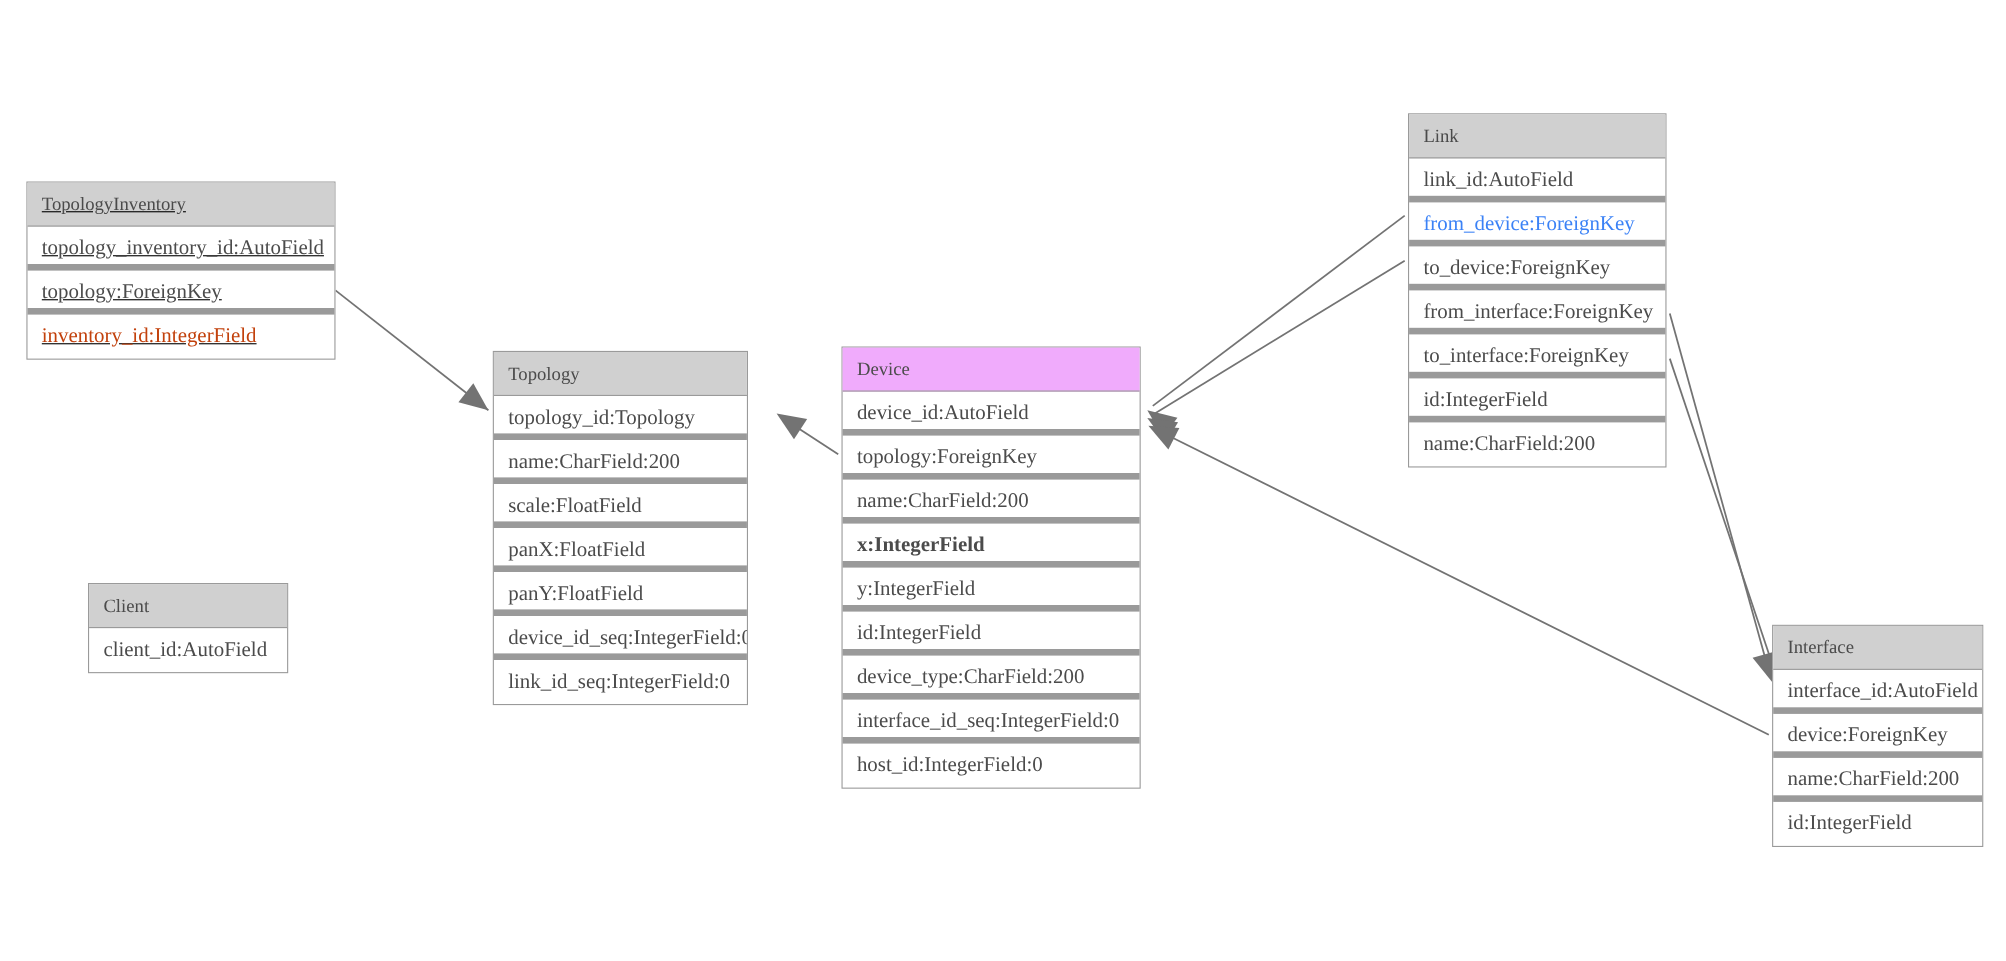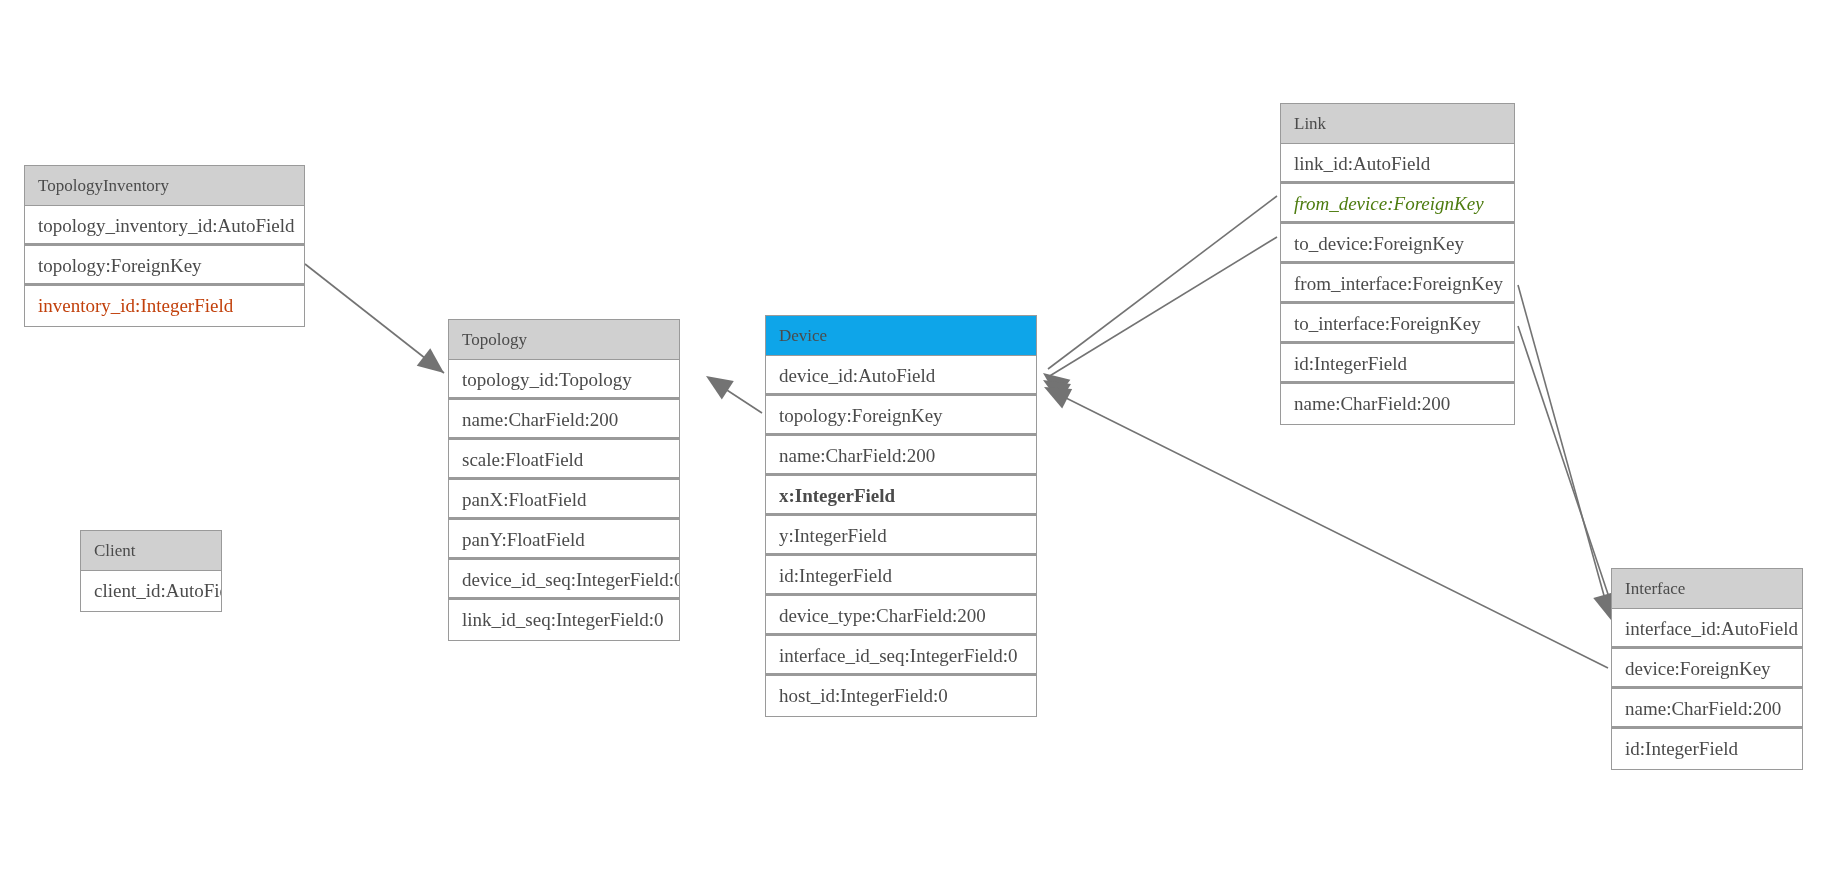--- a/index.html
+++ b/index.html
@@ -43,21 +43,21 @@
     white-space: nowrap;
     overflow: hidden;
   }
   .entity-fields {
     display: block;
   }
   .field-row {
     box-sizing: border-box;
     height: 40px;
     line-height: 40px;
-    border-bottom: 3px solid #84cc16;
+    border-bottom: 6px solid #84cc16;
     color: #4b4b4b;
     font-size: 19px;
     padding: 0 0 0 13px;
     white-space: nowrap;
     overflow: hidden;
   }
   .field-row:last-child {
     border-bottom: none;
   }
 </style>
@@ -91,65 +91,65 @@
         <path d="M 1518,285 L 1608,610" stroke="#737373" stroke-width="1.6" fill="none"></path>
         <polygon points="0,0 -26,-11 -26,11" fill="#737373" transform="translate(1611,620) rotate(74)"></polygon>
       </g>
       <g>
         <path d="M 1518,326 L 1614,612" stroke="#737373" stroke-width="1.6" fill="none"></path>
         <polygon points="0,0 -26,-11 -26,11" fill="#737373" transform="translate(1616,621) rotate(71)"></polygon>
       </g>
     </svg>
 
   <div id="entity-layer">
-      <div class="entity" style="left: 24px; top: 165px; width: 281px; border-color: rgb(154, 154, 154);">
+      <div class="entity" style="left: 24px; top: 165px; width: 281px; border-color: rgb(154, 154, 154); text-decoration: underline;">
         <div class="entity-title" style="background: rgb(208, 208, 208); border-bottom-color: rgb(154, 154, 154); color: rgb(75, 75, 75);">TopologyInventory</div>
         <div class="entity-fields">
           <div class="field-row" style="border-bottom-color: rgb(154, 154, 154); color: rgb(75, 75, 75);">topology_inventory_id:AutoField</div>
           <div class="field-row" style="border-bottom-color: rgb(154, 154, 154); color: rgb(75, 75, 75);">topology:ForeignKey</div>
           <div class="field-row" style="border-bottom-color: rgb(154, 154, 154); color: #c2410c;">inventory_id:IntegerField</div>
         </div>
       </div>
-      <div class="entity" style="left: 80px; top: 530px; width: 142px; border-color: rgb(154, 154, 154);">
+      <div class="entity" style="left: 80px; top: 530px; width: 182px; border-color: rgb(154, 154, 154);">
         <div class="entity-title" style="background: rgb(208, 208, 208); border-bottom-color: rgb(154, 154, 154); color: rgb(75, 75, 75);">Client</div>
         <div class="entity-fields">
           <div class="field-row" style="border-bottom-color: rgb(154, 154, 154); color: rgb(75, 75, 75);">client_id:AutoField</div>
         </div>
       </div>
       <div class="entity" style="left: 448px; top: 319px; width: 232px; border-color: rgb(154, 154, 154);">
         <div class="entity-title" style="background: rgb(208, 208, 208); border-bottom-color: rgb(154, 154, 154); color: rgb(75, 75, 75);">Topology</div>
         <div class="entity-fields">
           <div class="field-row" style="border-bottom-color: rgb(154, 154, 154); color: rgb(75, 75, 75);">topology_id:Topology</div>
           <div class="field-row" style="border-bottom-color: rgb(154, 154, 154); color: rgb(75, 75, 75);">name:CharField:200</div>
           <div class="field-row" style="border-bottom-color: rgb(154, 154, 154); color: rgb(75, 75, 75);">scale:FloatField</div>
           <div class="field-row" style="border-bottom-color: rgb(154, 154, 154); color: rgb(75, 75, 75);">panX:FloatField</div>
           <div class="field-row" style="border-bottom-color: rgb(154, 154, 154); color: rgb(75, 75, 75);">panY:FloatField</div>
           <div class="field-row" style="border-bottom-color: rgb(154, 154, 154); color: rgb(75, 75, 75);">device_id_seq:IntegerField:0</div>
           <div class="field-row" style="border-bottom-color: rgb(154, 154, 154); color: rgb(75, 75, 75);">link_id_seq:IntegerField:0</div>
         </div>
       </div>
       <div class="entity" style="left: 765px; top: 315px; width: 272px; border-color: rgb(154, 154, 154);">
-        <div class="entity-title" style="background: #0ea5e9; border-bottom-color: rgb(154, 154, 154); color: rgb(75, 75, 75);">Device</div>
+        <div class="entity-title" style="background: #f0abfc; border-bottom-color: rgb(154, 154, 154); color: rgb(75, 75, 75);">Device</div>
         <div class="entity-fields">
           <div class="field-row" style="border-bottom-color: rgb(154, 154, 154); color: rgb(75, 75, 75);">device_id:AutoField</div>
           <div class="field-row" style="border-bottom-color: rgb(154, 154, 154); color: rgb(75, 75, 75);">topology:ForeignKey</div>
           <div class="field-row" style="border-bottom-color: rgb(154, 154, 154); color: rgb(75, 75, 75);">name:CharField:200</div>
           <div class="field-row" style="border-bottom-color: rgb(154, 154, 154); color: rgb(75, 75, 75); font-weight: bold;">x:IntegerField</div>
           <div class="field-row" style="border-bottom-color: rgb(154, 154, 154); color: rgb(75, 75, 75);">y:IntegerField</div>
           <div class="field-row" style="border-bottom-color: rgb(154, 154, 154); color: rgb(75, 75, 75);">id:IntegerField</div>
           <div class="field-row" style="border-bottom-color: rgb(154, 154, 154); color: rgb(75, 75, 75);">device_type:CharField:200</div>
           <div class="field-row" style="border-bottom-color: rgb(154, 154, 154); color: rgb(75, 75, 75);">interface_id_seq:IntegerField:0</div>
           <div class="field-row" style="border-bottom-color: rgb(154, 154, 154); color: rgb(75, 75, 75);">host_id:IntegerField:0</div>
         </div>
       </div>
       <div class="entity" style="left: 1280px; top: 103px; width: 235px; border-color: rgb(154, 154, 154);">
         <div class="entity-title" style="background: rgb(208, 208, 208); border-bottom-color: rgb(154, 154, 154); color: rgb(75, 75, 75);">Link</div>
         <div class="entity-fields">
           <div class="field-row" style="border-bottom-color: rgb(154, 154, 154); color: rgb(75, 75, 75);">link_id:AutoField</div>
-          <div class="field-row" style="border-bottom-color: rgb(154, 154, 154); color: #4d7c0f; font-style: italic;">from_device:ForeignKey</div>
+          <div class="field-row" style="border-bottom-color: rgb(154, 154, 154); color: #3b82f6;">from_device:ForeignKey</div>
           <div class="field-row" style="border-bottom-color: rgb(154, 154, 154); color: rgb(75, 75, 75);">to_device:ForeignKey</div>
           <div class="field-row" style="border-bottom-color: rgb(154, 154, 154); color: rgb(75, 75, 75);">from_interface:ForeignKey</div>
           <div class="field-row" style="border-bottom-color: rgb(154, 154, 154); color: rgb(75, 75, 75);">to_interface:ForeignKey</div>
           <div class="field-row" style="border-bottom-color: rgb(154, 154, 154); color: rgb(75, 75, 75);">id:IntegerField</div>
           <div class="field-row" style="border-bottom-color: rgb(154, 154, 154); color: rgb(75, 75, 75);">name:CharField:200</div>
         </div>
       </div>
       <div class="entity" style="left: 1611px; top: 568px; width: 192px; border-color: rgb(154, 154, 154);">
         <div class="entity-title" style="background: rgb(208, 208, 208); border-bottom-color: rgb(154, 154, 154); color: rgb(75, 75, 75);">Interface</div>
         <div class="entity-fields">

